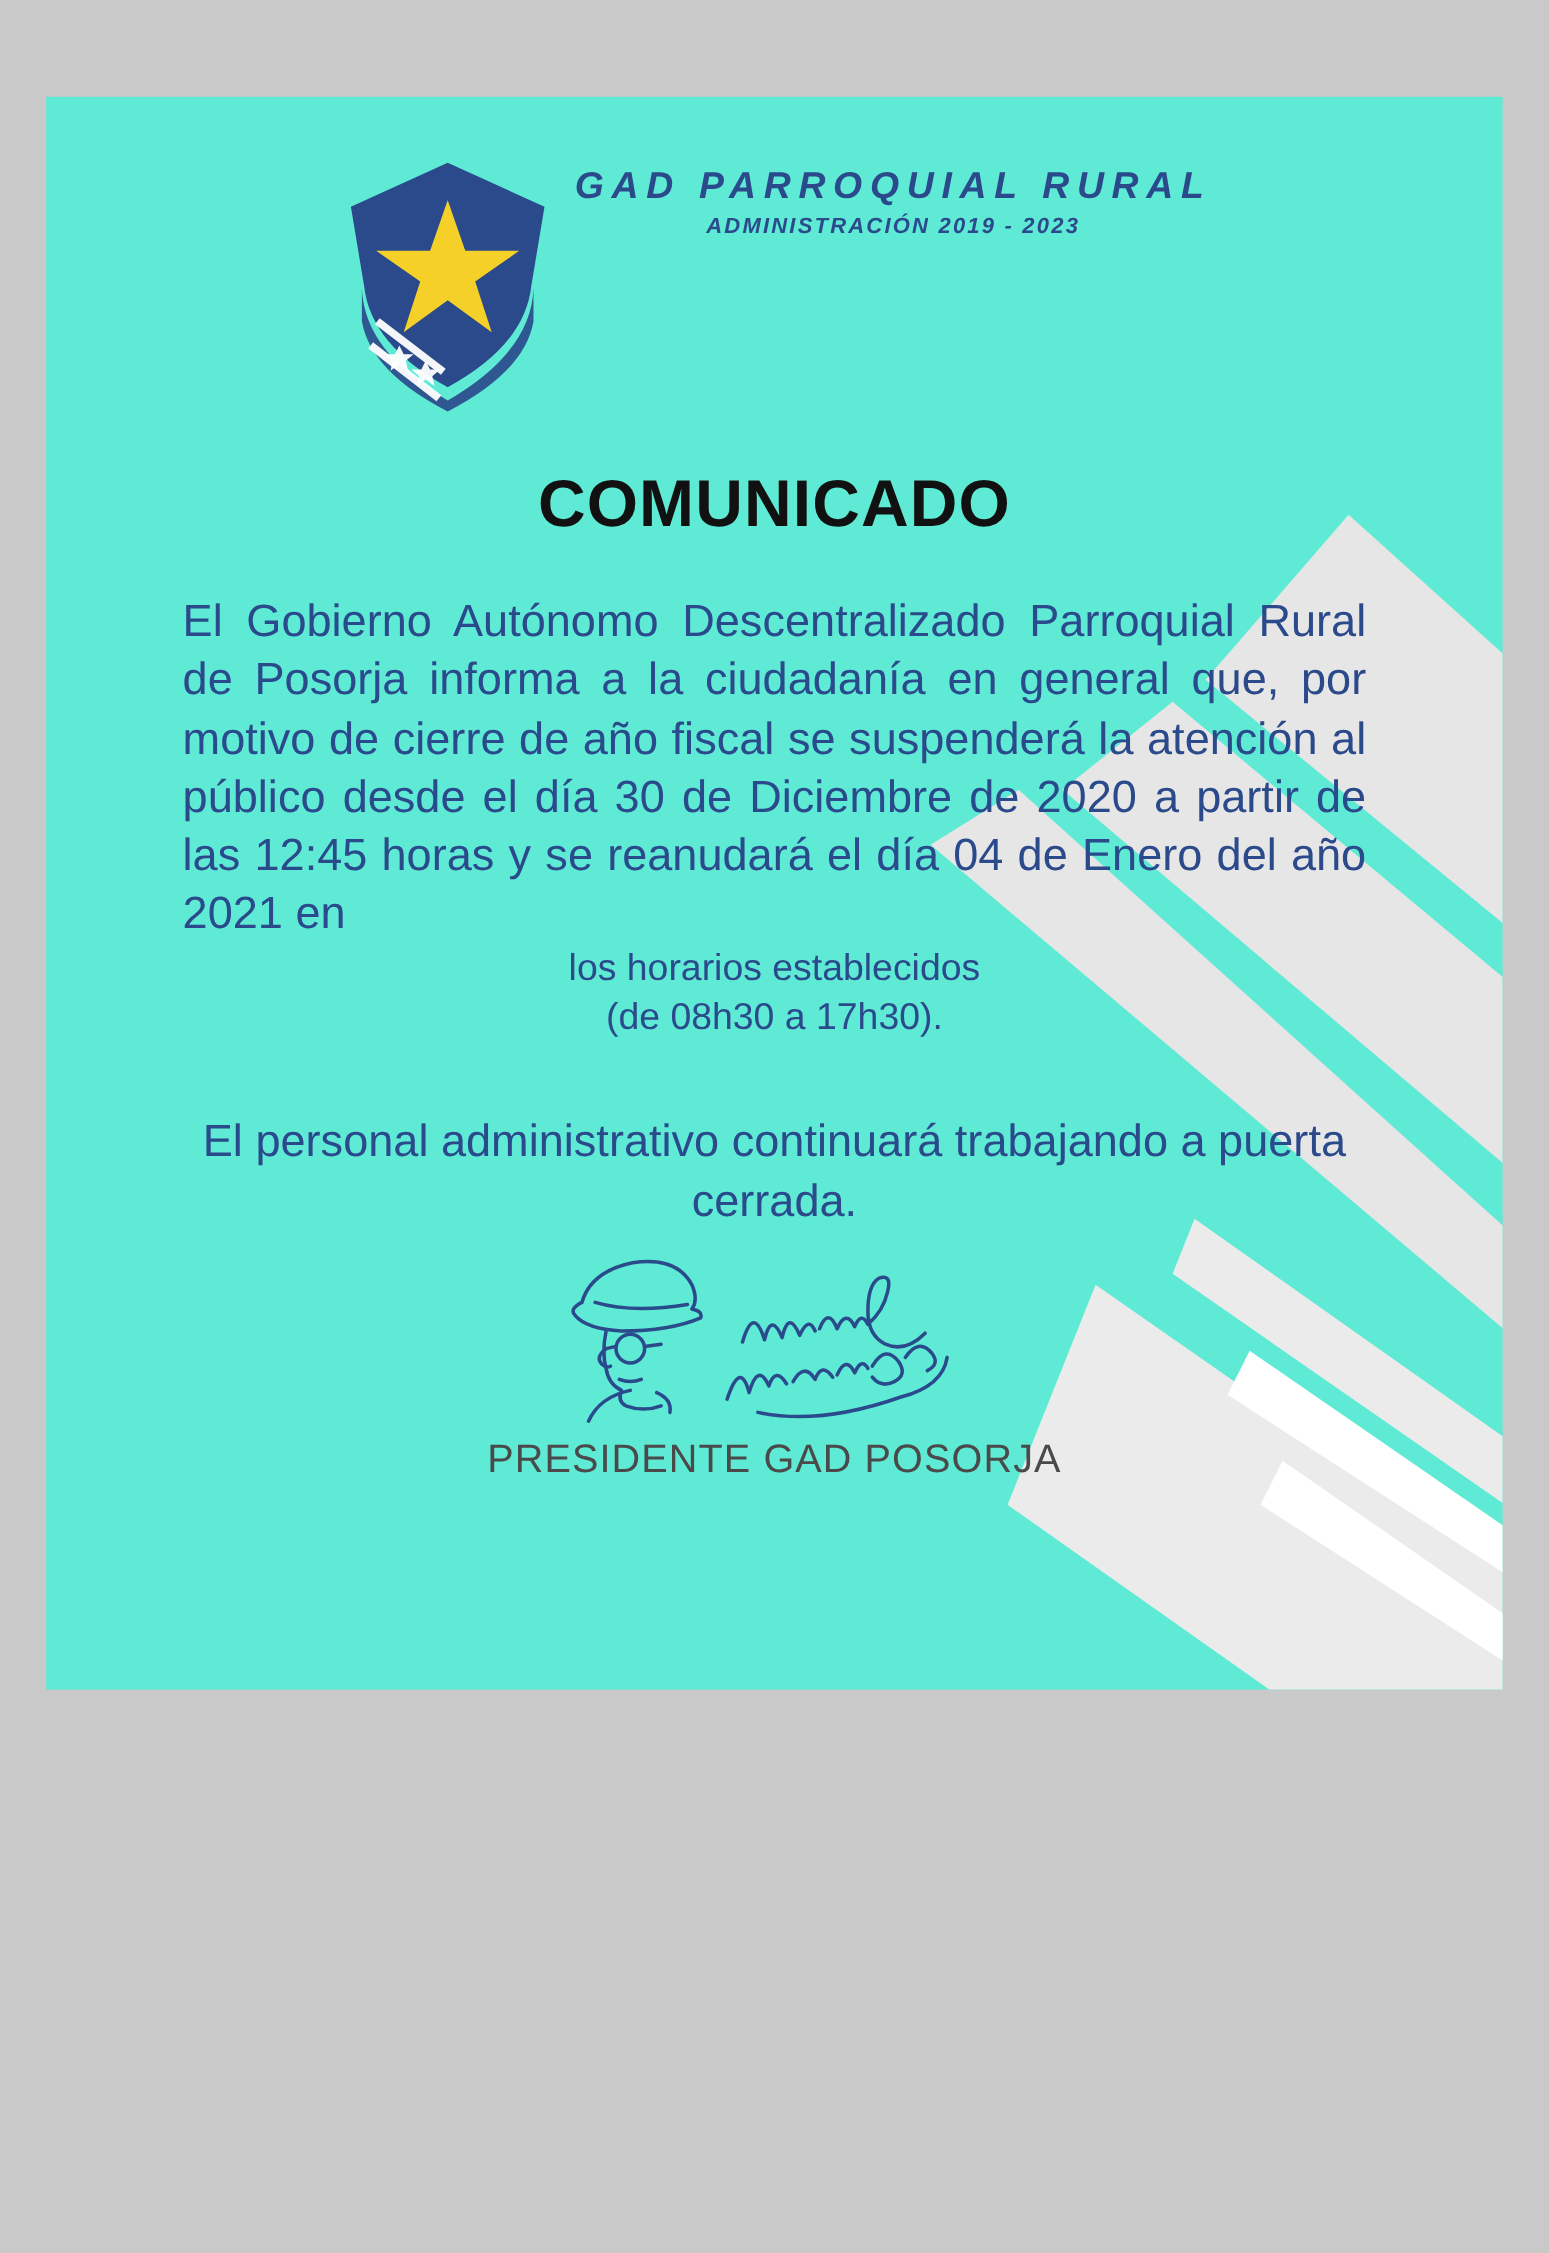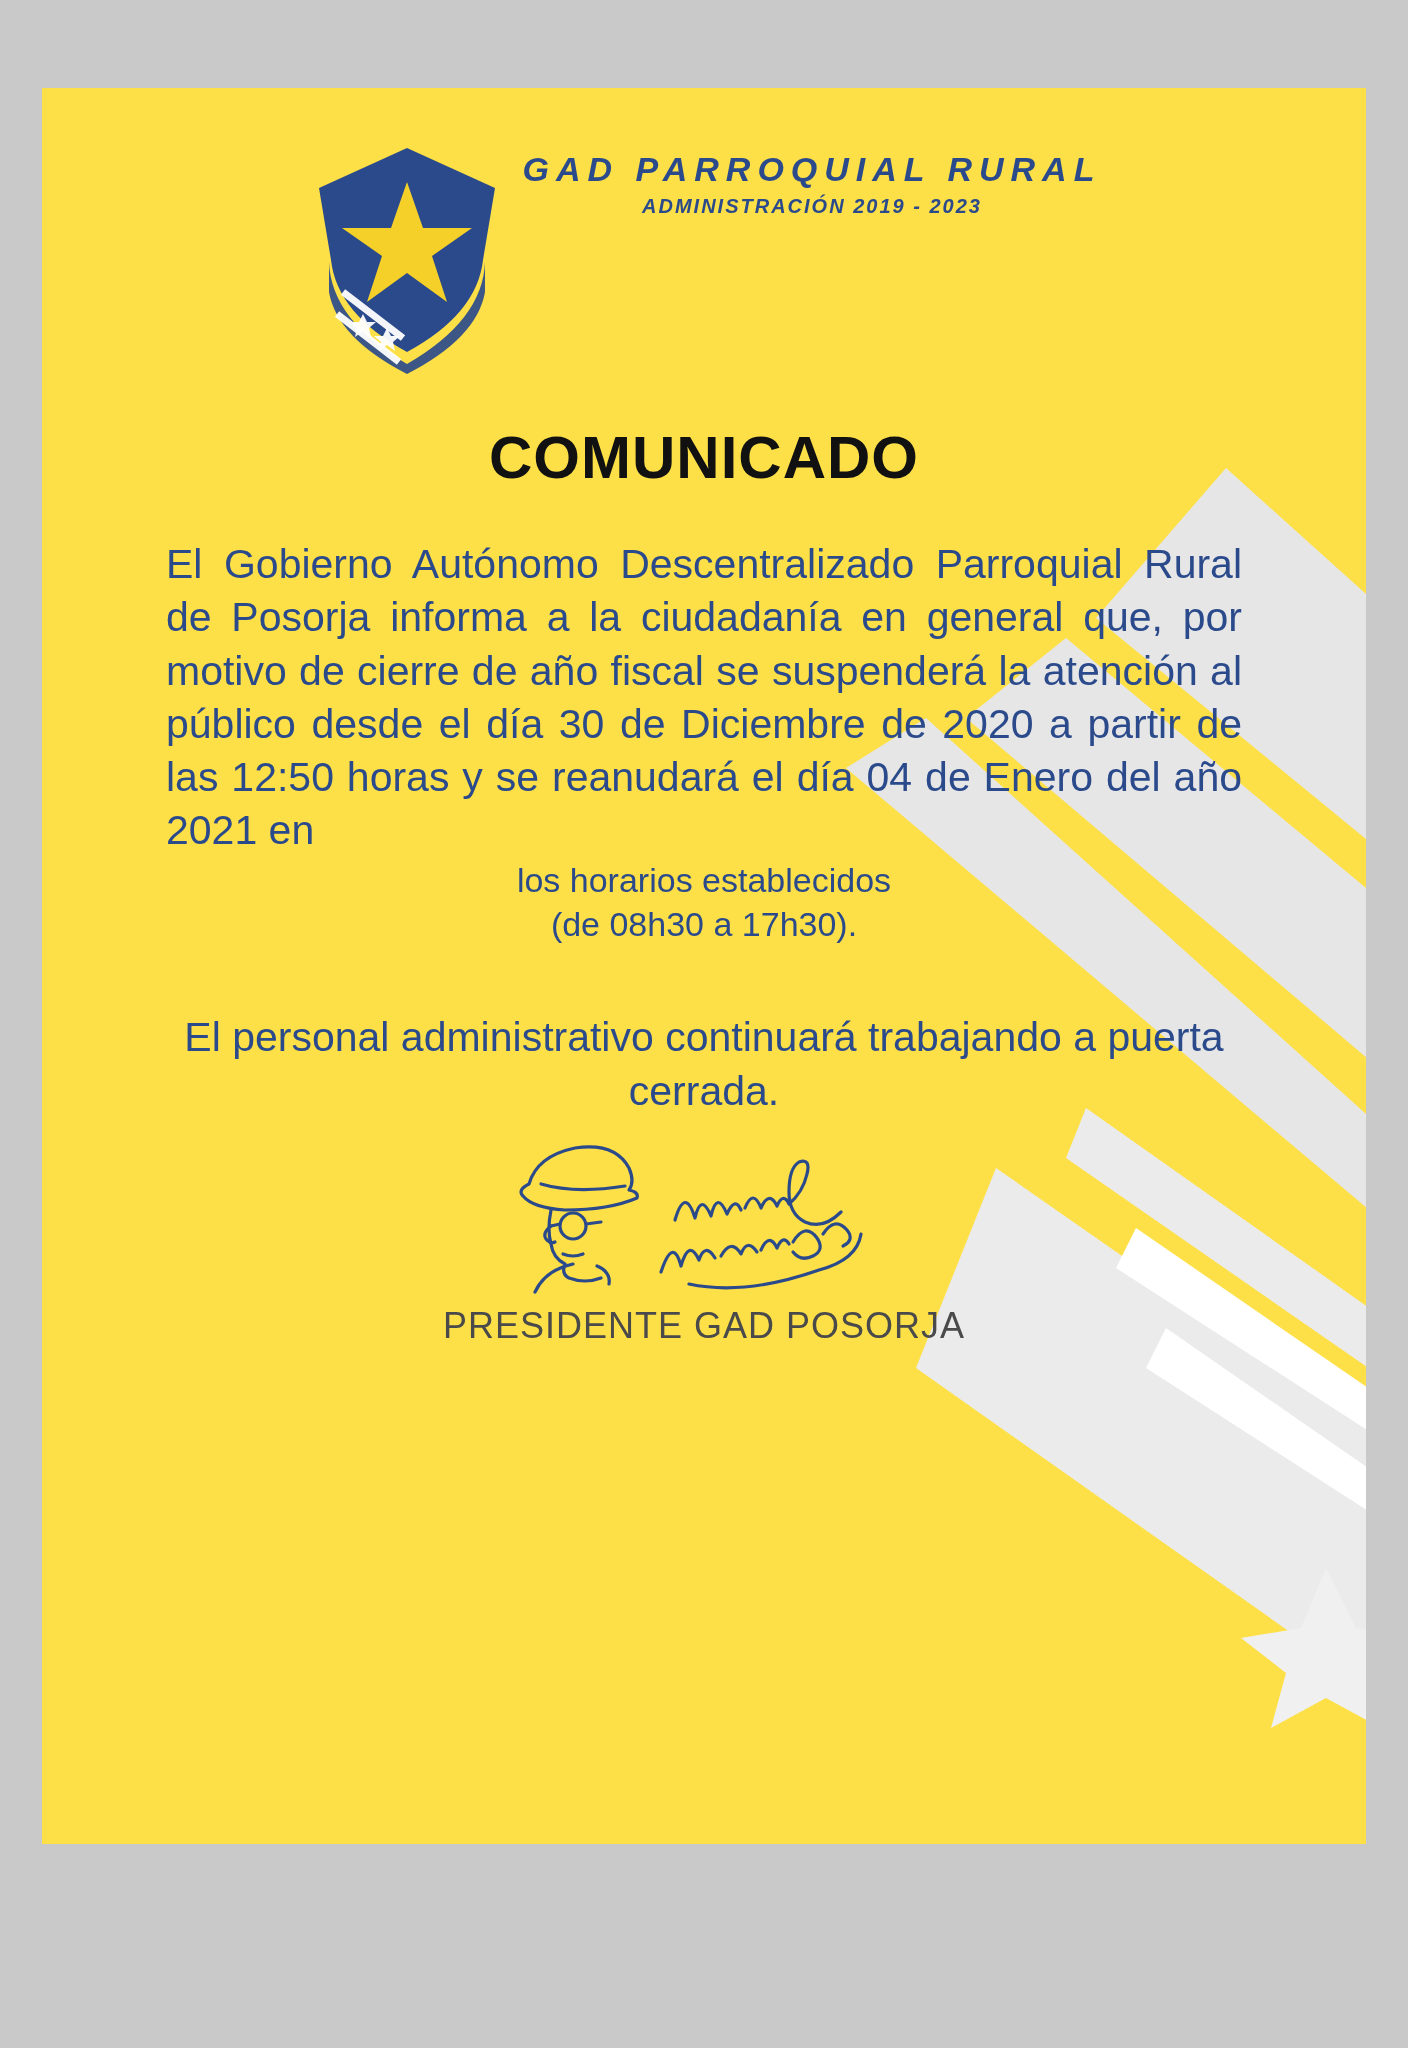--- a/index.html
+++ b/index.html
@@ -19,22 +19,22 @@
     width: 1408px;
     height: 2048px;
     background: #c9c9c9;
   }
 
   .sheet {
     position: absolute;
     left: 42px;
     top: 88px;
     width: 1324px;
-    height: 1756px;
-    background: #fde047;
+    height: 1448px;
+    background: #5eead4;
     overflow: hidden;
   }
 
   
   .watermark {
     position: absolute;
     right: -60px;
     top: 380px;
     width: 760px;
     height: 1260px;
@@ -198,21 +198,21 @@
         </div>
 
         <div class="logo-text">
           <div class="brand-top">GAD PARROQUIAL RURAL</div>
           <div class="brand-sub">ADMINISTRACIÓN 2019 - 2023</div>
         </div>
       </div>
 
       <div class="comunicado">COMUNICADO</div>
 
-      <div class="body-text">El Gobierno Autónomo Descentralizado Parroquial Rural de Posorja informa a la ciudadanía en general que, por motivo de cierre de año fiscal se suspenderá la atención al público desde el día 30 de Diciembre de 2020 a partir de las 12:50 horas y se reanudará el día 04 de Enero del año 2021 en</div>
+      <div class="body-text">El Gobierno Autónomo Descentralizado Parroquial Rural de Posorja informa a la ciudadanía en general que, por motivo de cierre de año fiscal se suspenderá la atención al público desde el día 30 de Diciembre de 2020 a partir de las 12:45 horas y se reanudará el día 04 de Enero del año 2021 en</div>
       <div class="body-center">los horarios establecidos</div>
       <div class="body-center">(de 08h30 a 17h30).</div>
 
       <div class="para-2">El personal administrativo continuará trabajando a puerta cerrada.</div>
 
 
       <div class="signature-wrap">
         <svg width="430" height="165" viewBox="0 0 430 165">
           <g fill="none" stroke="#2b4a8b" stroke-width="3.2" stroke-linecap="round" stroke-linejoin="round">
 

